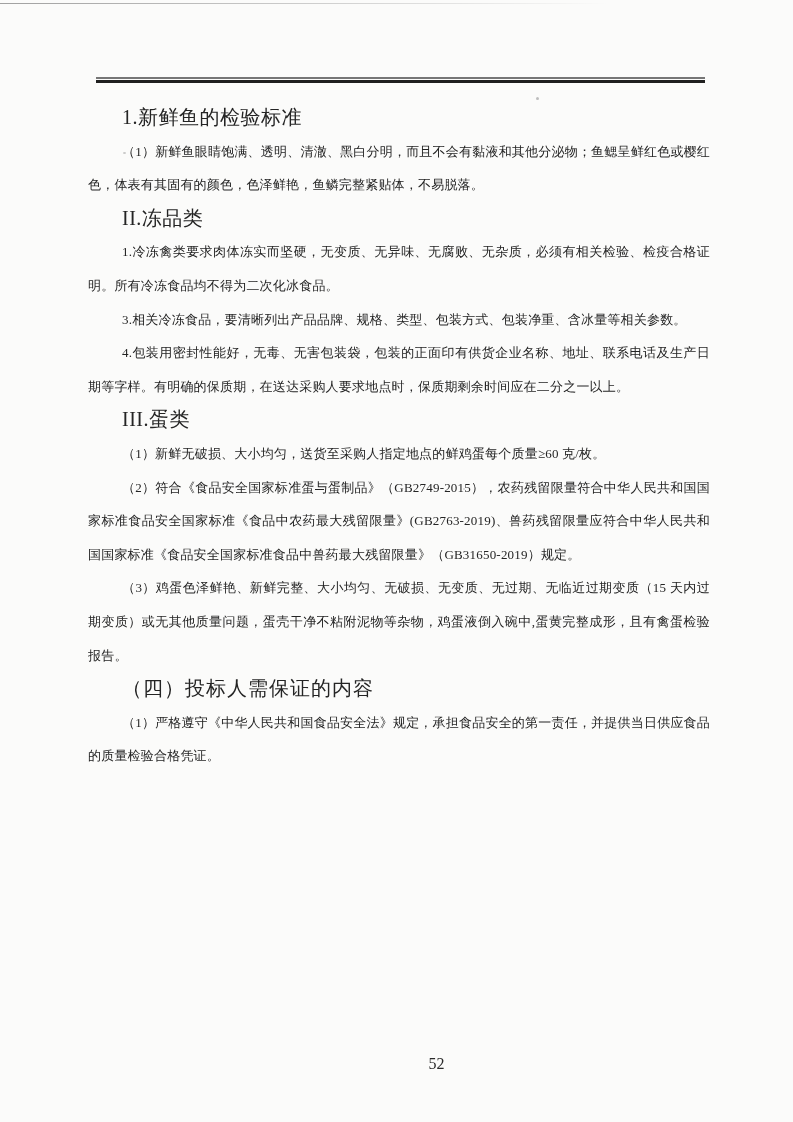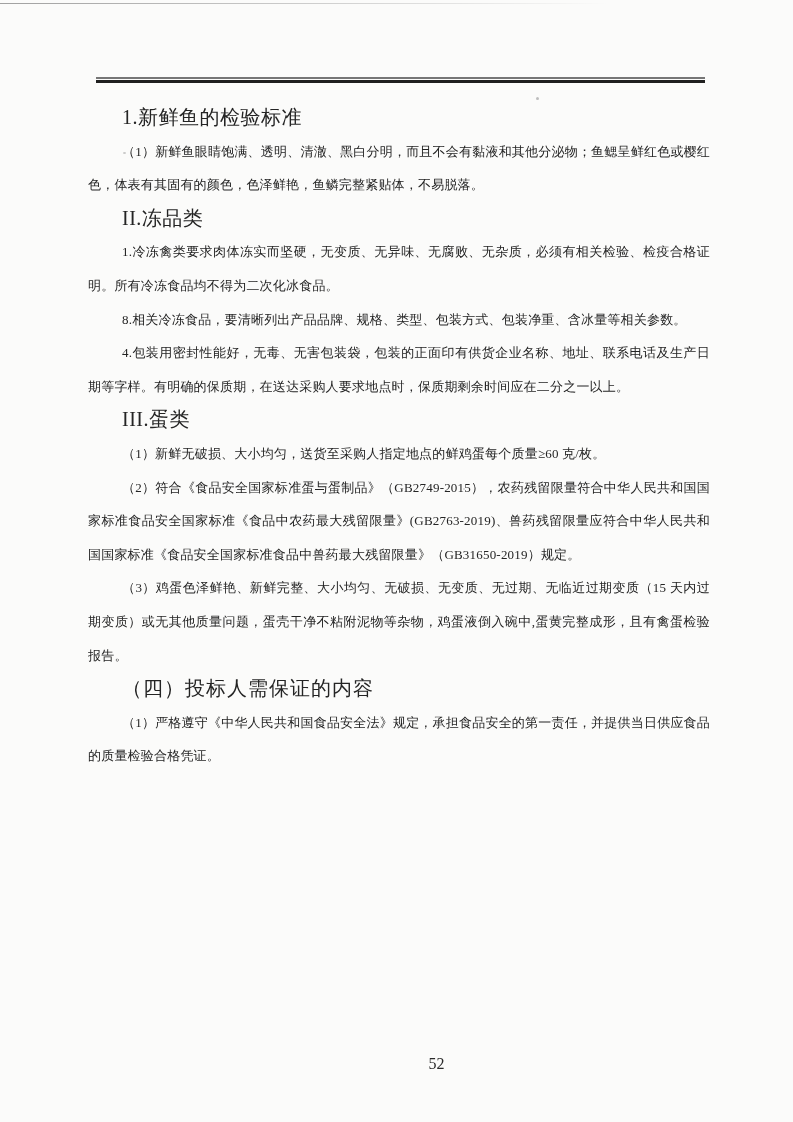--- a/index.html
+++ b/index.html
@@ -93,21 +93,21 @@
 
   <div class="speck speck-1"></div>
   <div class="speck speck-2"></div>
   <div class="speck speck-3"></div>
 
   <div class="doc-body">
     <p class="h-large">1.新鲜鱼的检验标准</p>
     <p>（1）新鲜鱼眼睛饱满、透明、清澈、黑白分明，而且不会有黏液和其他分泌物；鱼鳃呈鲜红色或樱红色，体表有其固有的颜色，色泽鲜艳，鱼鳞完整紧贴体，不易脱落。</p>
     <p class="h-large">II.冻品类</p>
     <p>1.冷冻禽类要求肉体冻实而坚硬，无变质、无异味、无腐败、无杂质，必须有相关检验、检疫合格证明。所有冷冻食品均不得为二次化冰食品。</p>
-    <p>8.相关冷冻食品，要清晰列出产品品牌、规格、类型、包装方式、包装净重、含冰量等相关参数。</p>
+    <p>3.相关冷冻食品，要清晰列出产品品牌、规格、类型、包装方式、包装净重、含冰量等相关参数。</p>
     <p>4.包装用密封性能好，无毒、无害包装袋，包装的正面印有供货企业名称、地址、联系电话及生产日期等字样。有明确的保质期，在送达采购人要求地点时，保质期剩余时间应在二分之一以上。</p>
     <p class="h-large">III.蛋类</p>
     <p>（1）新鲜无破损、大小均匀，送货至采购人指定地点的鲜鸡蛋每个质量≥60 克/枚。</p>
     <p>（2）符合《食品安全国家标准蛋与蛋制品》（GB2749-2015），农药残留限量符合中华人民共和国国家标准食品安全国家标准《食品中农药最大残留限量》(GB2763-2019)、兽药残留限量应符合中华人民共和国国家标准《食品安全国家标准食品中兽药最大残留限量》（GB31650-2019）规定。</p>
     <p>（3）鸡蛋色泽鲜艳、新鲜完整、大小均匀、无破损、无变质、无过期、无临近过期变质（15 天内过期变质）或无其他质量问题，蛋壳干净不粘附泥物等杂物，鸡蛋液倒入碗中,蛋黄完整成形，且有禽蛋检验报告。</p>
     <p class="h-bold">（四）投标人需保证的内容</p>
     <p>（1）严格遵守《中华人民共和国食品安全法》规定，承担食品安全的第一责任，并提供当日供应食品的质量检验合格凭证。</p>
   </div>
 
   <div class="page-number">52</div>

